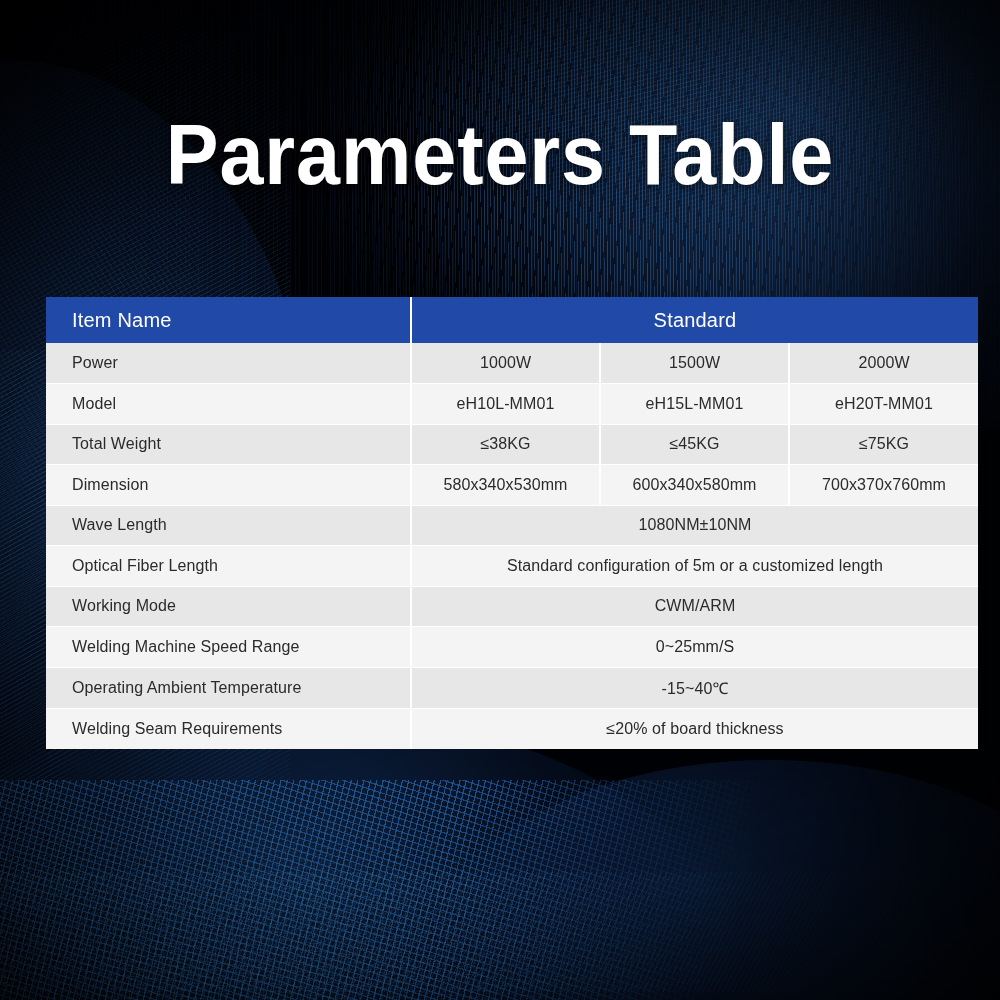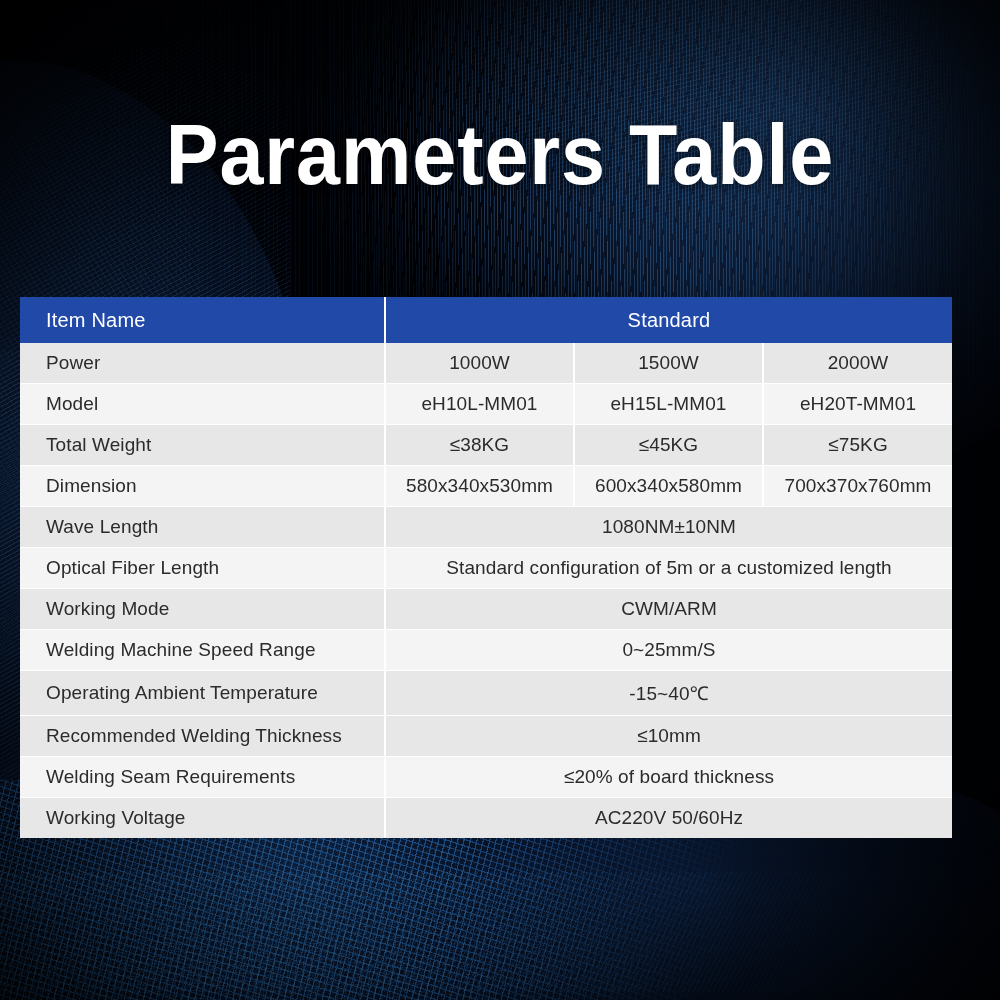--- a/index.html
+++ b/index.html
@@ -243,21 +243,21 @@
     line-height: 100px;
     letter-spacing: 1px;
     transform: scaleX(0.92);
     text-shadow: 0 2px 10px rgba(0,0,0,0.5);
     white-space: nowrap;
   }
 
   
   #params-table-wrap {
     position: absolute;
-    left: 20px;
+    left: 46px;
     top: 297px;
     width: 932px;
   }
 
   table.params {
     width: 100%;
     border-collapse: collapse;
     table-layout: fixed;
     font-family: "Liberation Sans", sans-serif;
     background: #f2f2f2;
@@ -280,21 +280,21 @@
     letter-spacing: .2px;
   }
   thead th.th-param {
     text-align: center;
     padding: 0;
     border-right: none;
   }
 
   tbody td {
     height: 40.5px;
-    font-size: 19px;
+    font-size: 16px;
     color: #2b2b2b;
     border-right: 2px solid #ffffff;
     border-bottom: 1px solid #ffffff;
     letter-spacing: .1px;
     white-space: nowrap;
     overflow: hidden;
   }
   tbody td.cell-item {
     text-align: left;
     padding-left: 26px;
@@ -385,27 +385,19 @@
           <td class="cell-val last-col" colspan="3">CWM/ARM</td>
         </tr>
         <tr class="even">
           <td class="cell-item">Welding Machine Speed Range</td>
           <td class="cell-val last-col" colspan="3">0~25mm/S</td>
         </tr>
         <tr class="odd">
           <td class="cell-item">Operating Ambient Temperature</td>
           <td class="cell-val last-col" colspan="3">-15~40℃</td>
         </tr>
-        <tr class="odd">
-          <td class="cell-item">Recommended Welding Thickness</td>
-          <td class="cell-val last-col" colspan="3">≤10mm</td>
-        </tr>
         <tr class="even">
           <td class="cell-item">Welding Seam Requirements</td>
           <td class="cell-val last-col" colspan="3">≤20% of board thickness</td>
         </tr>
-        <tr class="odd">
-          <td class="cell-item">Working Voltage</td>
-          <td class="cell-val last-col" colspan="3">AC220V 50/60Hz</td>
-        </tr>
       </tbody>
   </table>
 </div>
 
 </body></html>

